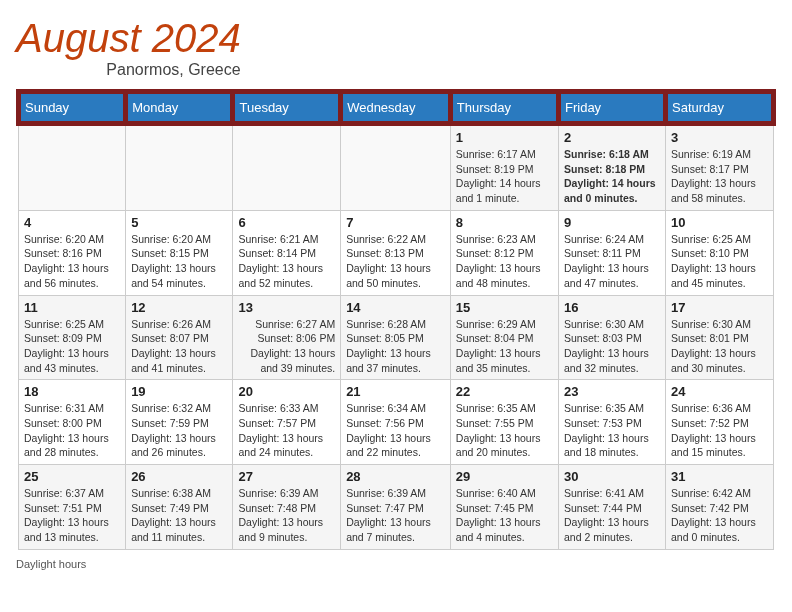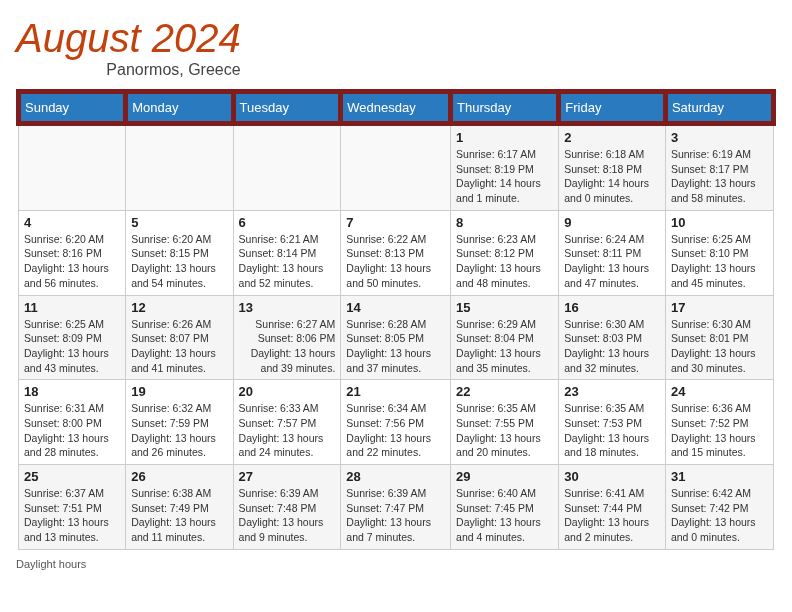--- a/index.html
+++ b/index.html
@@ -124,21 +124,21 @@
         <td class="empty-cell"></td>
         <td>
           <span class="day-number">1</span>
           <div class="day-info" style="white-space: pre-line;">Sunrise: 6:17 AM
 Sunset: 8:19 PM
 Daylight: 14 hours
 and 1 minute.</div>
         </td>
         <td>
           <span class="day-number">2</span>
-          <div class="day-info" style="white-space: pre-line;">Sunrise: 6:18 AM
+          <div class="day-info" style="white-space: pre-line; font-weight: bold;">Sunrise: 6:18 AM
 Sunset: 8:18 PM
 Daylight: 14 hours
 and 0 minutes.</div>
         </td>
         <td>
           <span class="day-number">3</span>
           <div class="day-info" style="white-space: pre-line;">Sunrise: 6:19 AM
 Sunset: 8:17 PM
 Daylight: 13 hours
 and 58 minutes.</div>

